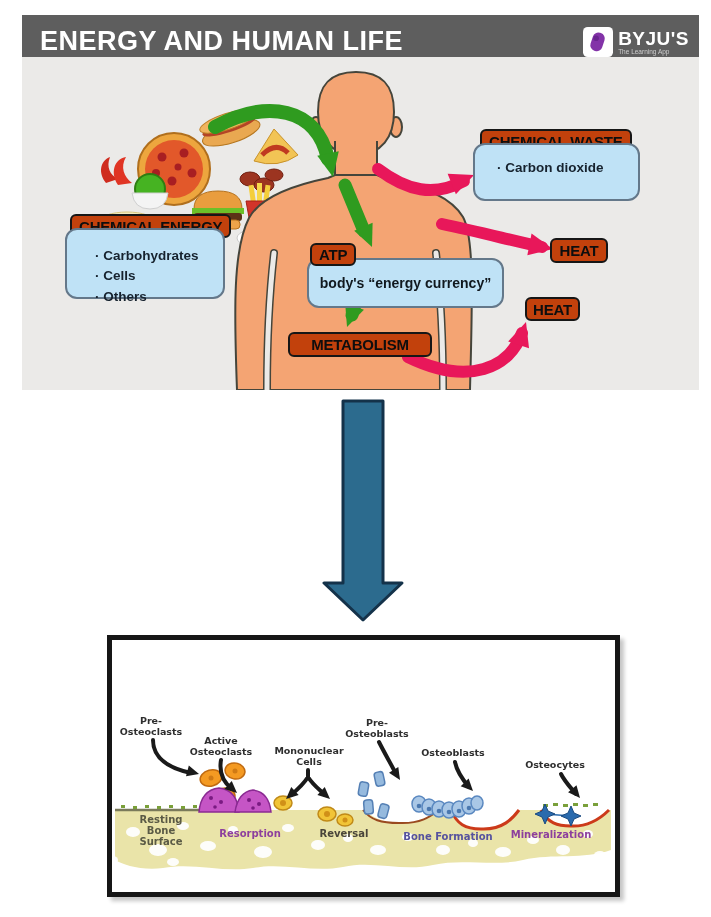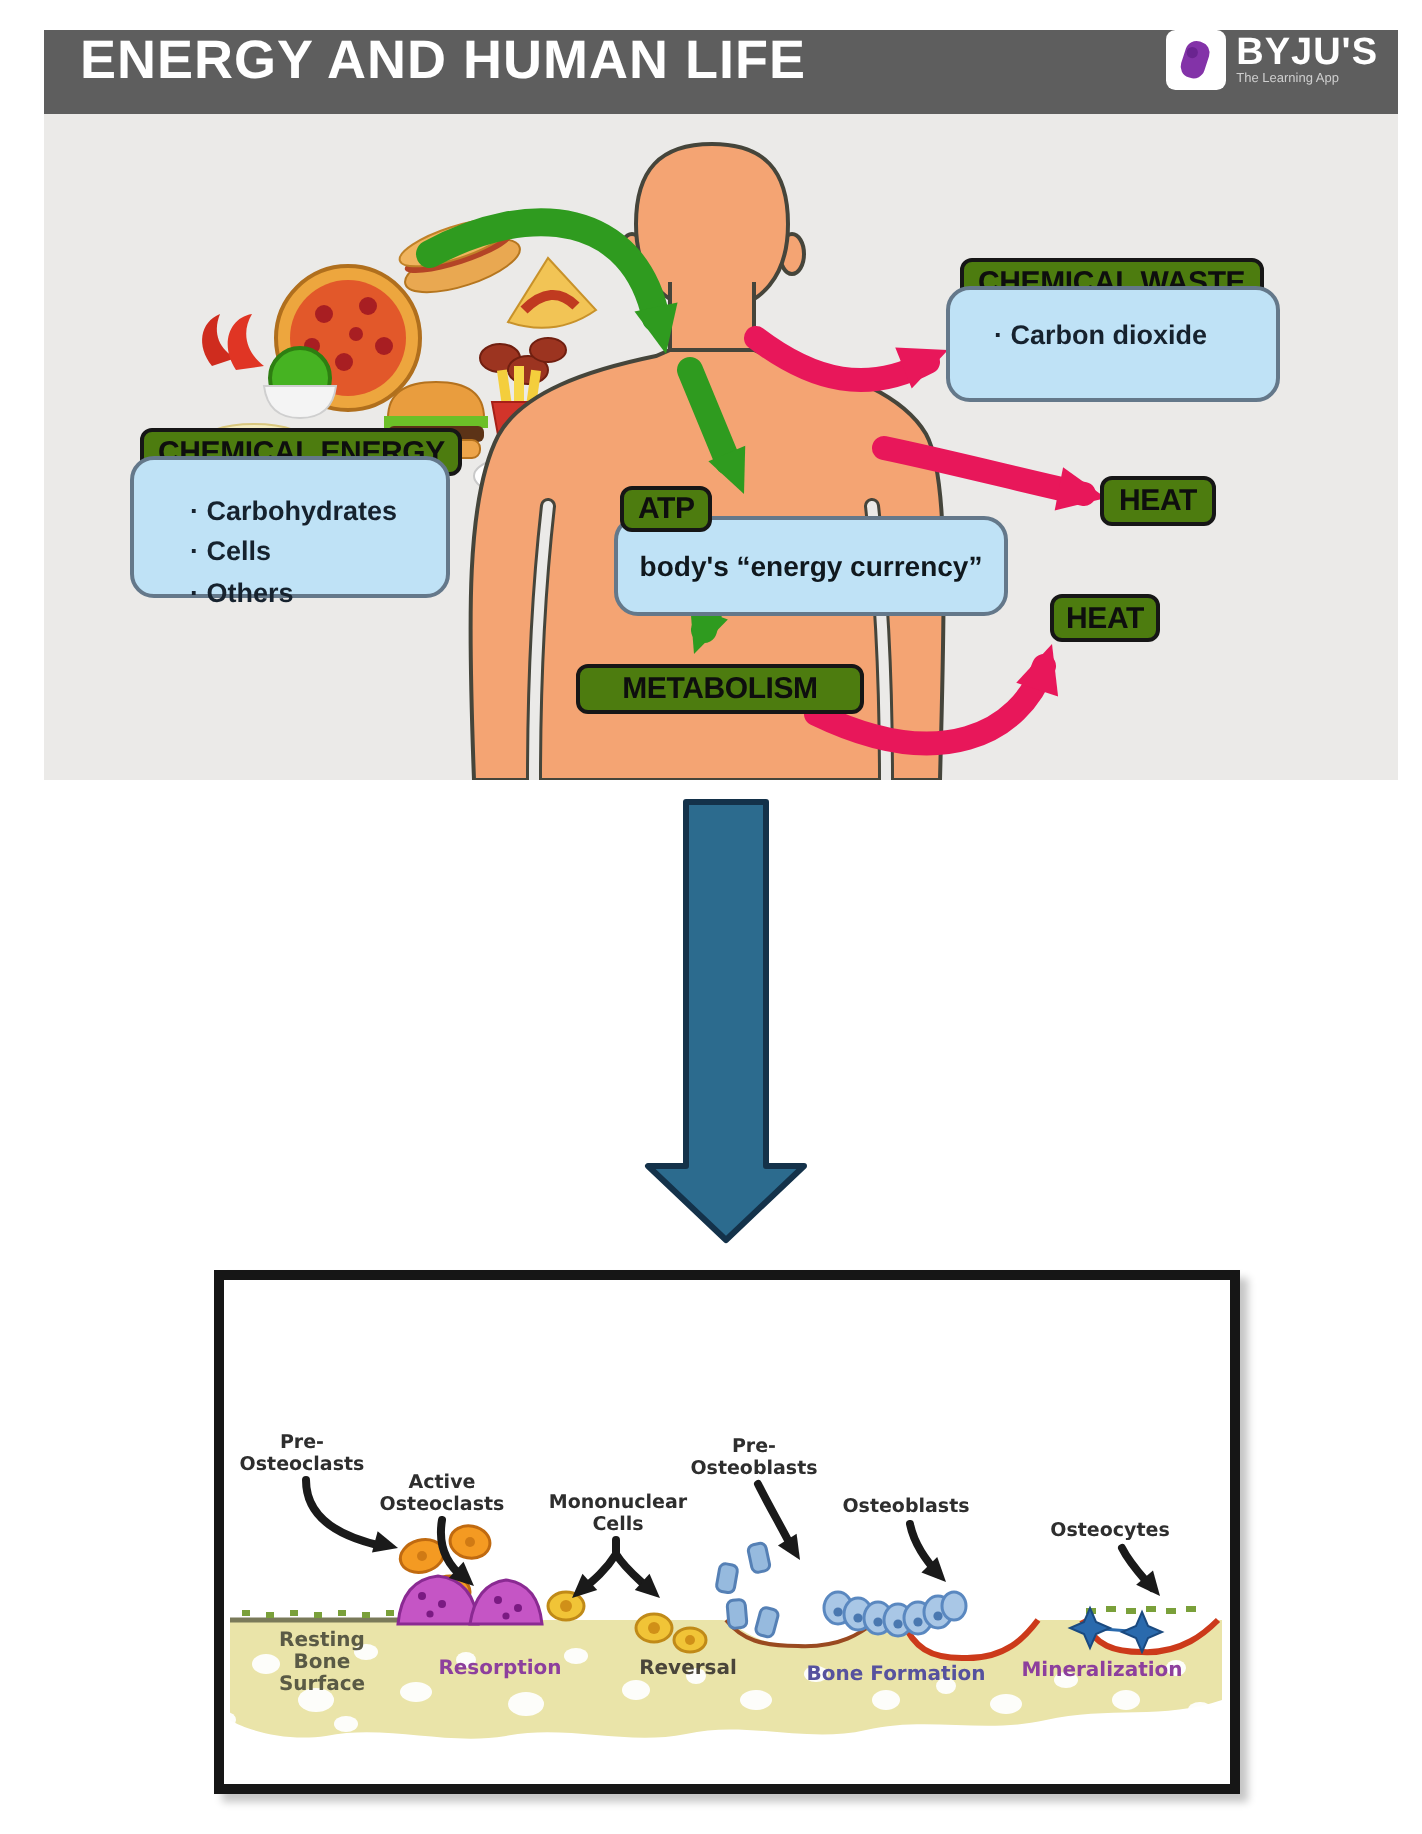--- a/index.html
+++ b/index.html
@@ -1,35 +1,35 @@
 <!DOCTYPE html>
 <html><head>
 <meta charset="utf-8">
 <style>
   html,body{margin:0;padding:0;}
   body{width:711px;height:917px;background:#fff;position:relative;
        font-family:"Liberation Sans",sans-serif;overflow:hidden;}
 
   
   .energy-panel{position:absolute;left:22px;top:15px;width:677px;}
-  .bar{height:42px;background:#5e5e5e;display:flex;align-items:flex-start;
+  .bar{height:42px;background:#5e5e5e;display:flex;align-items:flex-end;
        justify-content:space-between;padding:0 10px 0 18px;box-sizing:border-box;}
   .bar h1{margin:0;font-size:27px;font-weight:bold;color:#fff;letter-spacing:.5px;white-space:nowrap;}
   .brand{display:flex;align-items:center;gap:5px;}
   .brand-icon svg{display:block;}
   .brand-text{display:flex;flex-direction:column;line-height:1;}
   .brand-name{color:#fff;font-weight:bold;font-size:19px;letter-spacing:.5px;}
   .brand-tag{color:#cfcfcf;font-size:6.5px;margin-top:1px;}
 
   .canvas{position:relative;width:677px;height:333px;background:#ebeae8;overflow:hidden;}
   .scene{position:absolute;left:0;top:0;}
 
   .bluebox{position:absolute;background:#bfe2f6;border:2px solid #64788a;
            border-radius:12px;box-sizing:border-box;}
-  .tag,.wtag{position:absolute;background:#4d7c0f;border:2px solid #161616;border-radius:6px;
+  .tag,.wtag{position:absolute;background:#c2410c;border:2px solid #161616;border-radius:6px;
        font-weight:bold;font-size:15px;color:#0e0e0e;box-sizing:border-box;
        white-space:nowrap;display:flex;align-items:center;justify-content:center;
        letter-spacing:-.2px;padding:0 7px;}
   .items{margin:0;padding:0;list-style:none;font-size:13.5px;font-weight:bold;
          color:#16222e;line-height:1.5;}
   .items li::before{content:"· ";}
   .atp-desc{width:100%;height:100%;display:flex;align-items:center;justify-content:center;
             font-size:14px;font-weight:bold;color:#10181e;}
 
   

